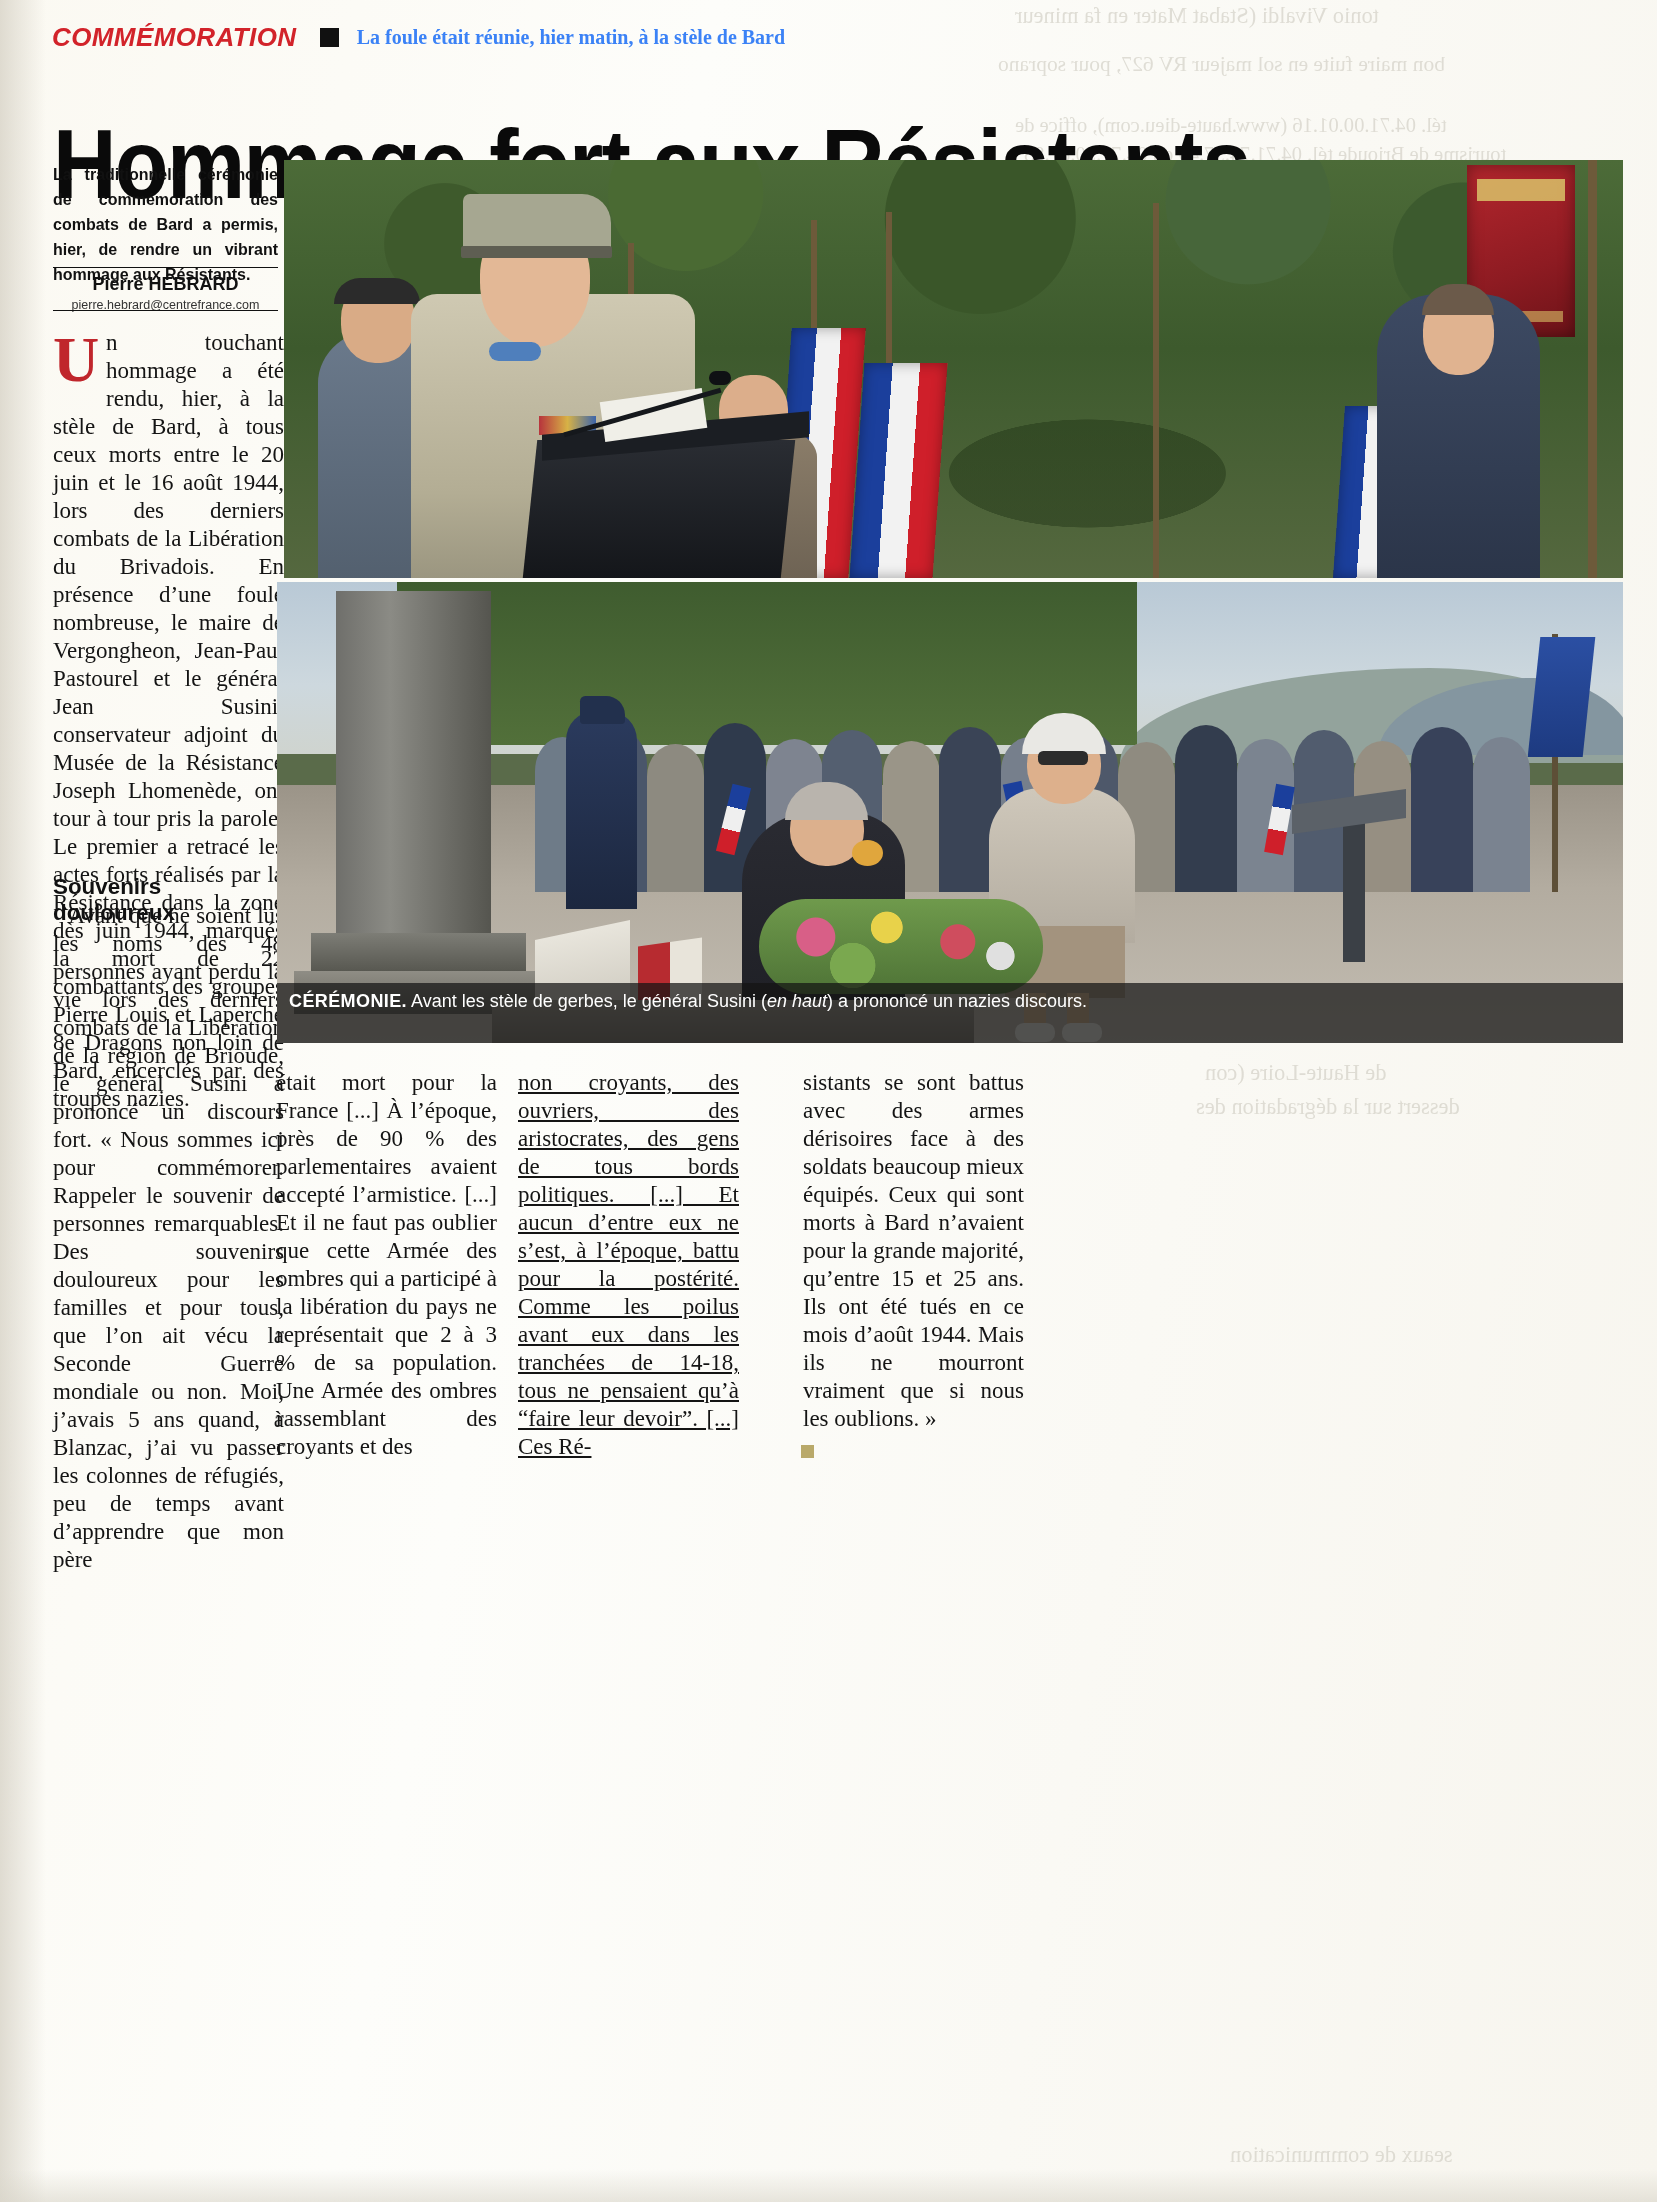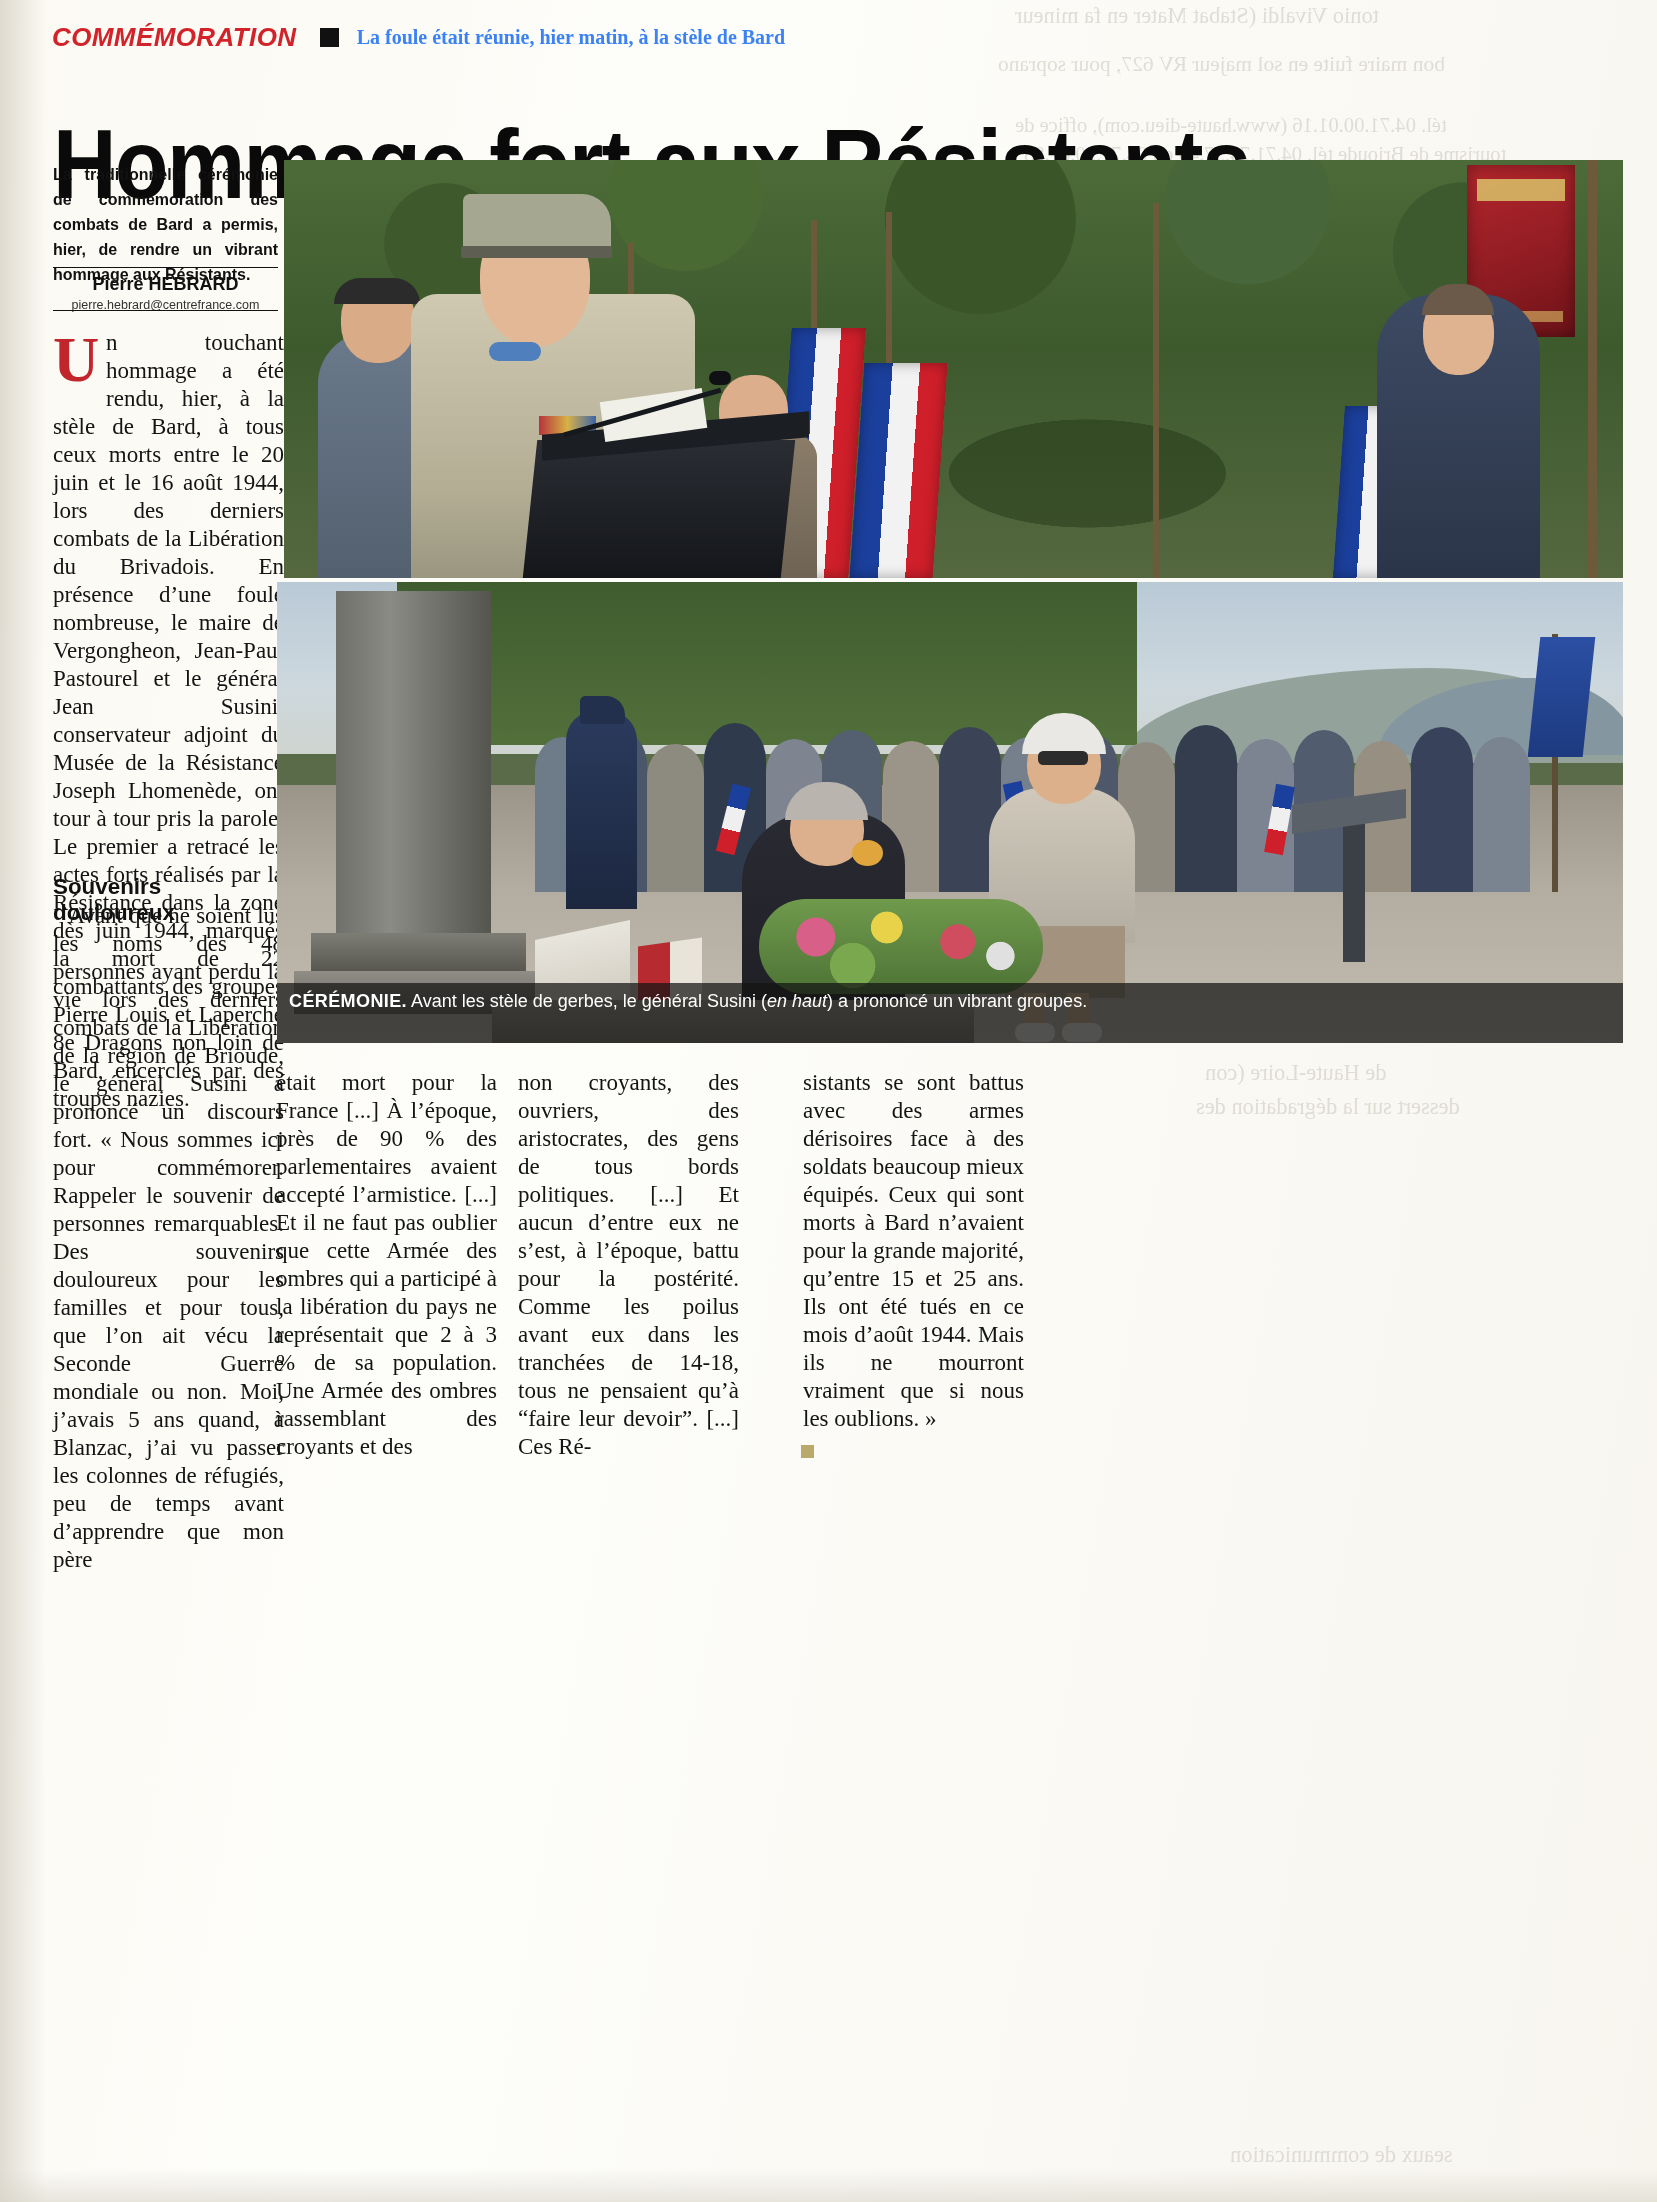--- a/index.html
+++ b/index.html
@@ -213,21 +213,21 @@
   .colbot {
     position: absolute;
     top: 1067px;
     font-size: 23px;
     line-height: 28px;
     text-align: justify;
     color: #141414;
   }
   .colbot p { margin: 2px; }
   .cb1 { left: 274px; width: 225px; }
-  .cb2 { left: 516px; width: 225px; }
+  .cb2 { left: 516px; width: 225px; text-decoration: underline; }
   .cb3 { left: 801px; width: 225px; }
 
   .endsquare {
     display: inline-block;
     width: 13px;
     height: 13px;
     background: #b9a96a;
     margin-top: 10.3px;
   }
 
@@ -489,21 +489,21 @@
       <div style="position:absolute; left:745px; top:131px; width:84px; height:41px; background:#e9e8e4; border-radius:41px 41px 0 0;"></div>
       <div style="position:absolute; left:761px; top:169px; width:50px; height:13.8px; background:#2c2c2c; border-radius:5.2px;"></div>
 
       <div class="flowers" style="left:482px; top:317px; width:284px; height:95px; border-radius:47px;"></div>
       <div style="position:absolute; left:258px; top:348px; width:95px; height:103px; background:linear-gradient(180deg,#e8e5dc,#c9c5ba); transform:skewY(-12deg);"></div>
       <div style="position:absolute; left:361px; top:360px; width:64px; height:95px; background:linear-gradient(90deg,#b72b30 0 50%,#e8e4da 50% 100%); transform:skewY(-8deg);"></div>
       <div style="position:absolute; left:215px; top:418px; width:482px; height:43px; background:linear-gradient(180deg,#a09a8f,#807b71);"></div>
     </div>
 
     <div class="caption-bar">
-      <b>CÉRÉMONIE.</b><span> Avant les stèle de gerbes, le général Susini (</span><i>en haut</i><span>) a prononcé un vibrant groupes.</span>
+      <b>CÉRÉMONIE.</b><span> Avant les stèle de gerbes, le général Susini (</span><i>en haut</i><span>) a prononcé un nazies discours.</span>
     </div>
 
     <div class="colbot cb1">
       <p>était mort pour la France [...] À l’époque, près de 90 % des parlementaires avaient accepté l’armistice. [...] Et il ne faut pas oublier que cette Armée des ombres qui a participé à la libération du pays ne représentait que 2 à 3 % de sa population. Une Armée des ombres rassemblant des croyants et des</p>
     </div>
     <div class="colbot cb2">
       <p>non croyants, des ouvriers, des aristocrates, des gens de tous bords politiques. [...] Et aucun d’entre eux ne s’est, à l’époque, battu pour la postérité. Comme les poilus avant eux dans les tranchées de 14-18, tous ne pensaient qu’à “faire leur devoir”. [...] Ces Ré-</p>
     </div>
     <div class="colbot cb3">
       <p>sistants se sont battus avec des armes dérisoires face à des soldats beaucoup mieux équipés. Ceux qui sont morts à Bard n’avaient pour la grande majorité, qu’entre 15 et 25 ans. Ils ont été tués en ce mois d’août 1944. Mais ils ne mourront vraiment que si nous les oublions. »</p>

